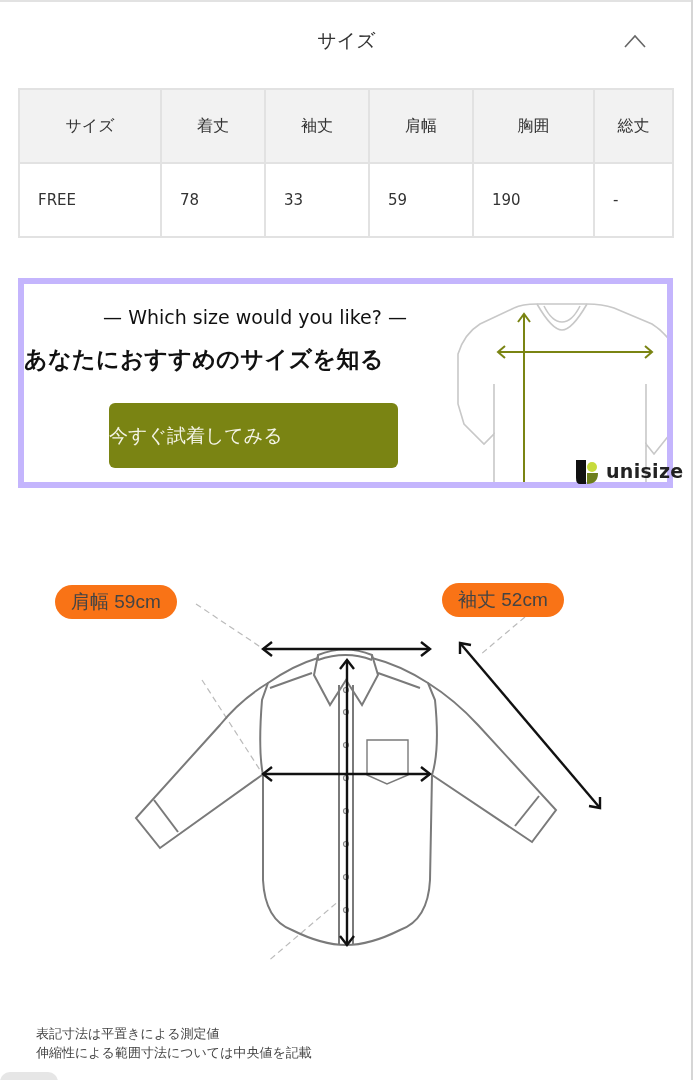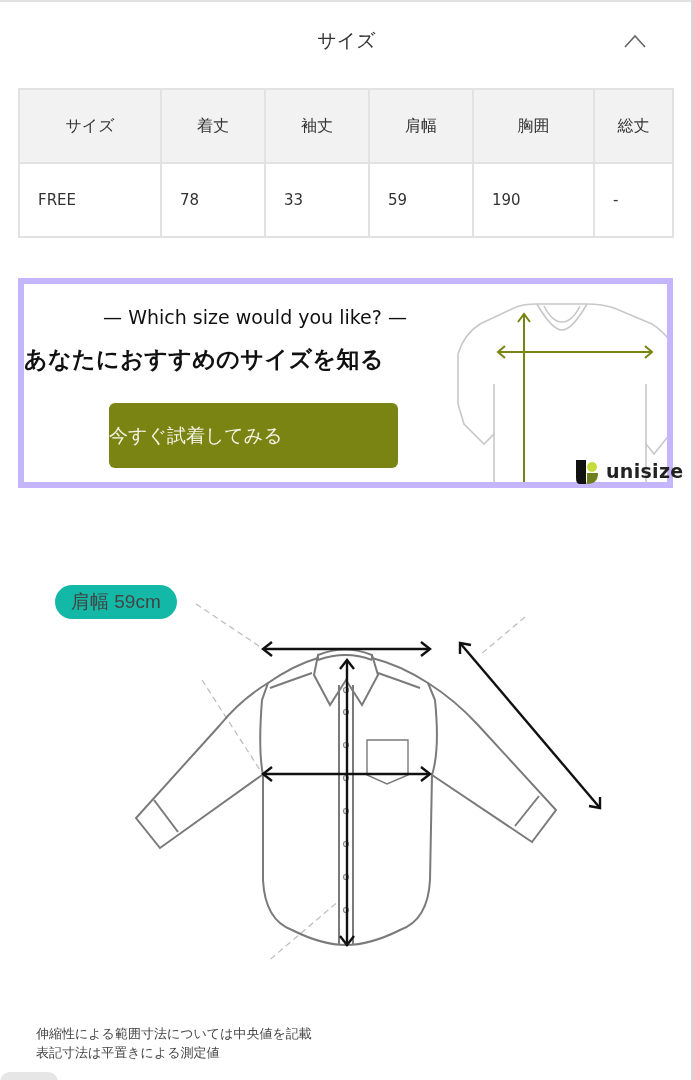--- a/index.html
+++ b/index.html
@@ -20,21 +20,21 @@
     .banner { position:absolute; left:18px; top:278px; width:655px; height:210px; border:6px solid #c4b5fd; box-sizing:border-box; overflow:hidden; background:#fff; }
     .banner-sub { position:absolute; left:0; width:462px; top:22px; text-align:center; font-size:19px; color:#111; }
     .banner-head { position:absolute; left:0; width:462px; top:60px; text-align:left; font-size:23px; font-weight:bold; color:#111; letter-spacing:0.5px; }
     .try-button { position:absolute; left:85px; top:119px; width:289px; height:65px; background:#7a8413; border-radius:6px; color:#f4f4e6; font-size:19px; text-align:left; line-height:65px; cursor:pointer; }
     .tshirt { position:absolute; left:428px; top:10px; width:230px; height:200px; }
 
     .unisize { position:absolute; left:576px; top:460px; height:28px; display:flex; }
     .unisize-text { font-size:19px; font-weight:bold; color:#222; margin-left:8px; letter-spacing:0.3px; }
 
     .diagram { position:absolute; left:0; top:560px; width:693px; height:400px; }
-    .pill { position:absolute; background:#14b8a6; border-radius:18px; color:#444; font-size:19px; padding:0 16px; height:34px; line-height:34px; white-space:nowrap; font-family:"Liberation Sans",sans-serif; }
+    .pill { position:absolute; background:#f97316; border-radius:18px; color:#444; font-size:19px; padding:0 16px; height:34px; line-height:34px; white-space:nowrap; font-family:"Liberation Sans",sans-serif; }
 
     .notes { position:absolute; left:36px; top:1024px; font-size:13px; color:#444; line-height:19px; }
     .bottom-tab { position:absolute; left:0; top:1072px; width:58px; height:20px; background:#e6e6e6; border-radius:10px 10px 0 0; }
   </style>
 </head>
 <body>
 
 <div class="frame-top"></div>
 <div class="frame-right"></div>
 
@@ -148,20 +148,21 @@
       <polyline points="421,767 430,774 421,781"></polyline>
       <line x1="347" y1="660" x2="347" y2="945"></line>
       <polyline points="340,669 347,660 354,669"></polyline>
       <polyline points="340,936 347,945 354,936"></polyline>
       <line x1="460" y1="643" x2="600" y2="808"></line>
       <polyline points="460,654 460,643 471,645"></polyline>
       <polyline points="589,806 600,808 600,797"></polyline>
     </g>
   </svg>
   <div class="pill" style="left:55px;top:25px">肩幅 59cm</div>
+  <div class="pill" style="left:442px;top:23px">袖丈 52cm</div>
 </div>
 
 <div class="notes">
+  <div>表記寸法は平置きによる測定値</div>
   <div>伸縮性による範囲寸法については中央値を記載</div>
-  <div>表記寸法は平置きによる測定値</div>
 </div>
 
 <div class="bottom-tab"></div>
 
 </body></html>

